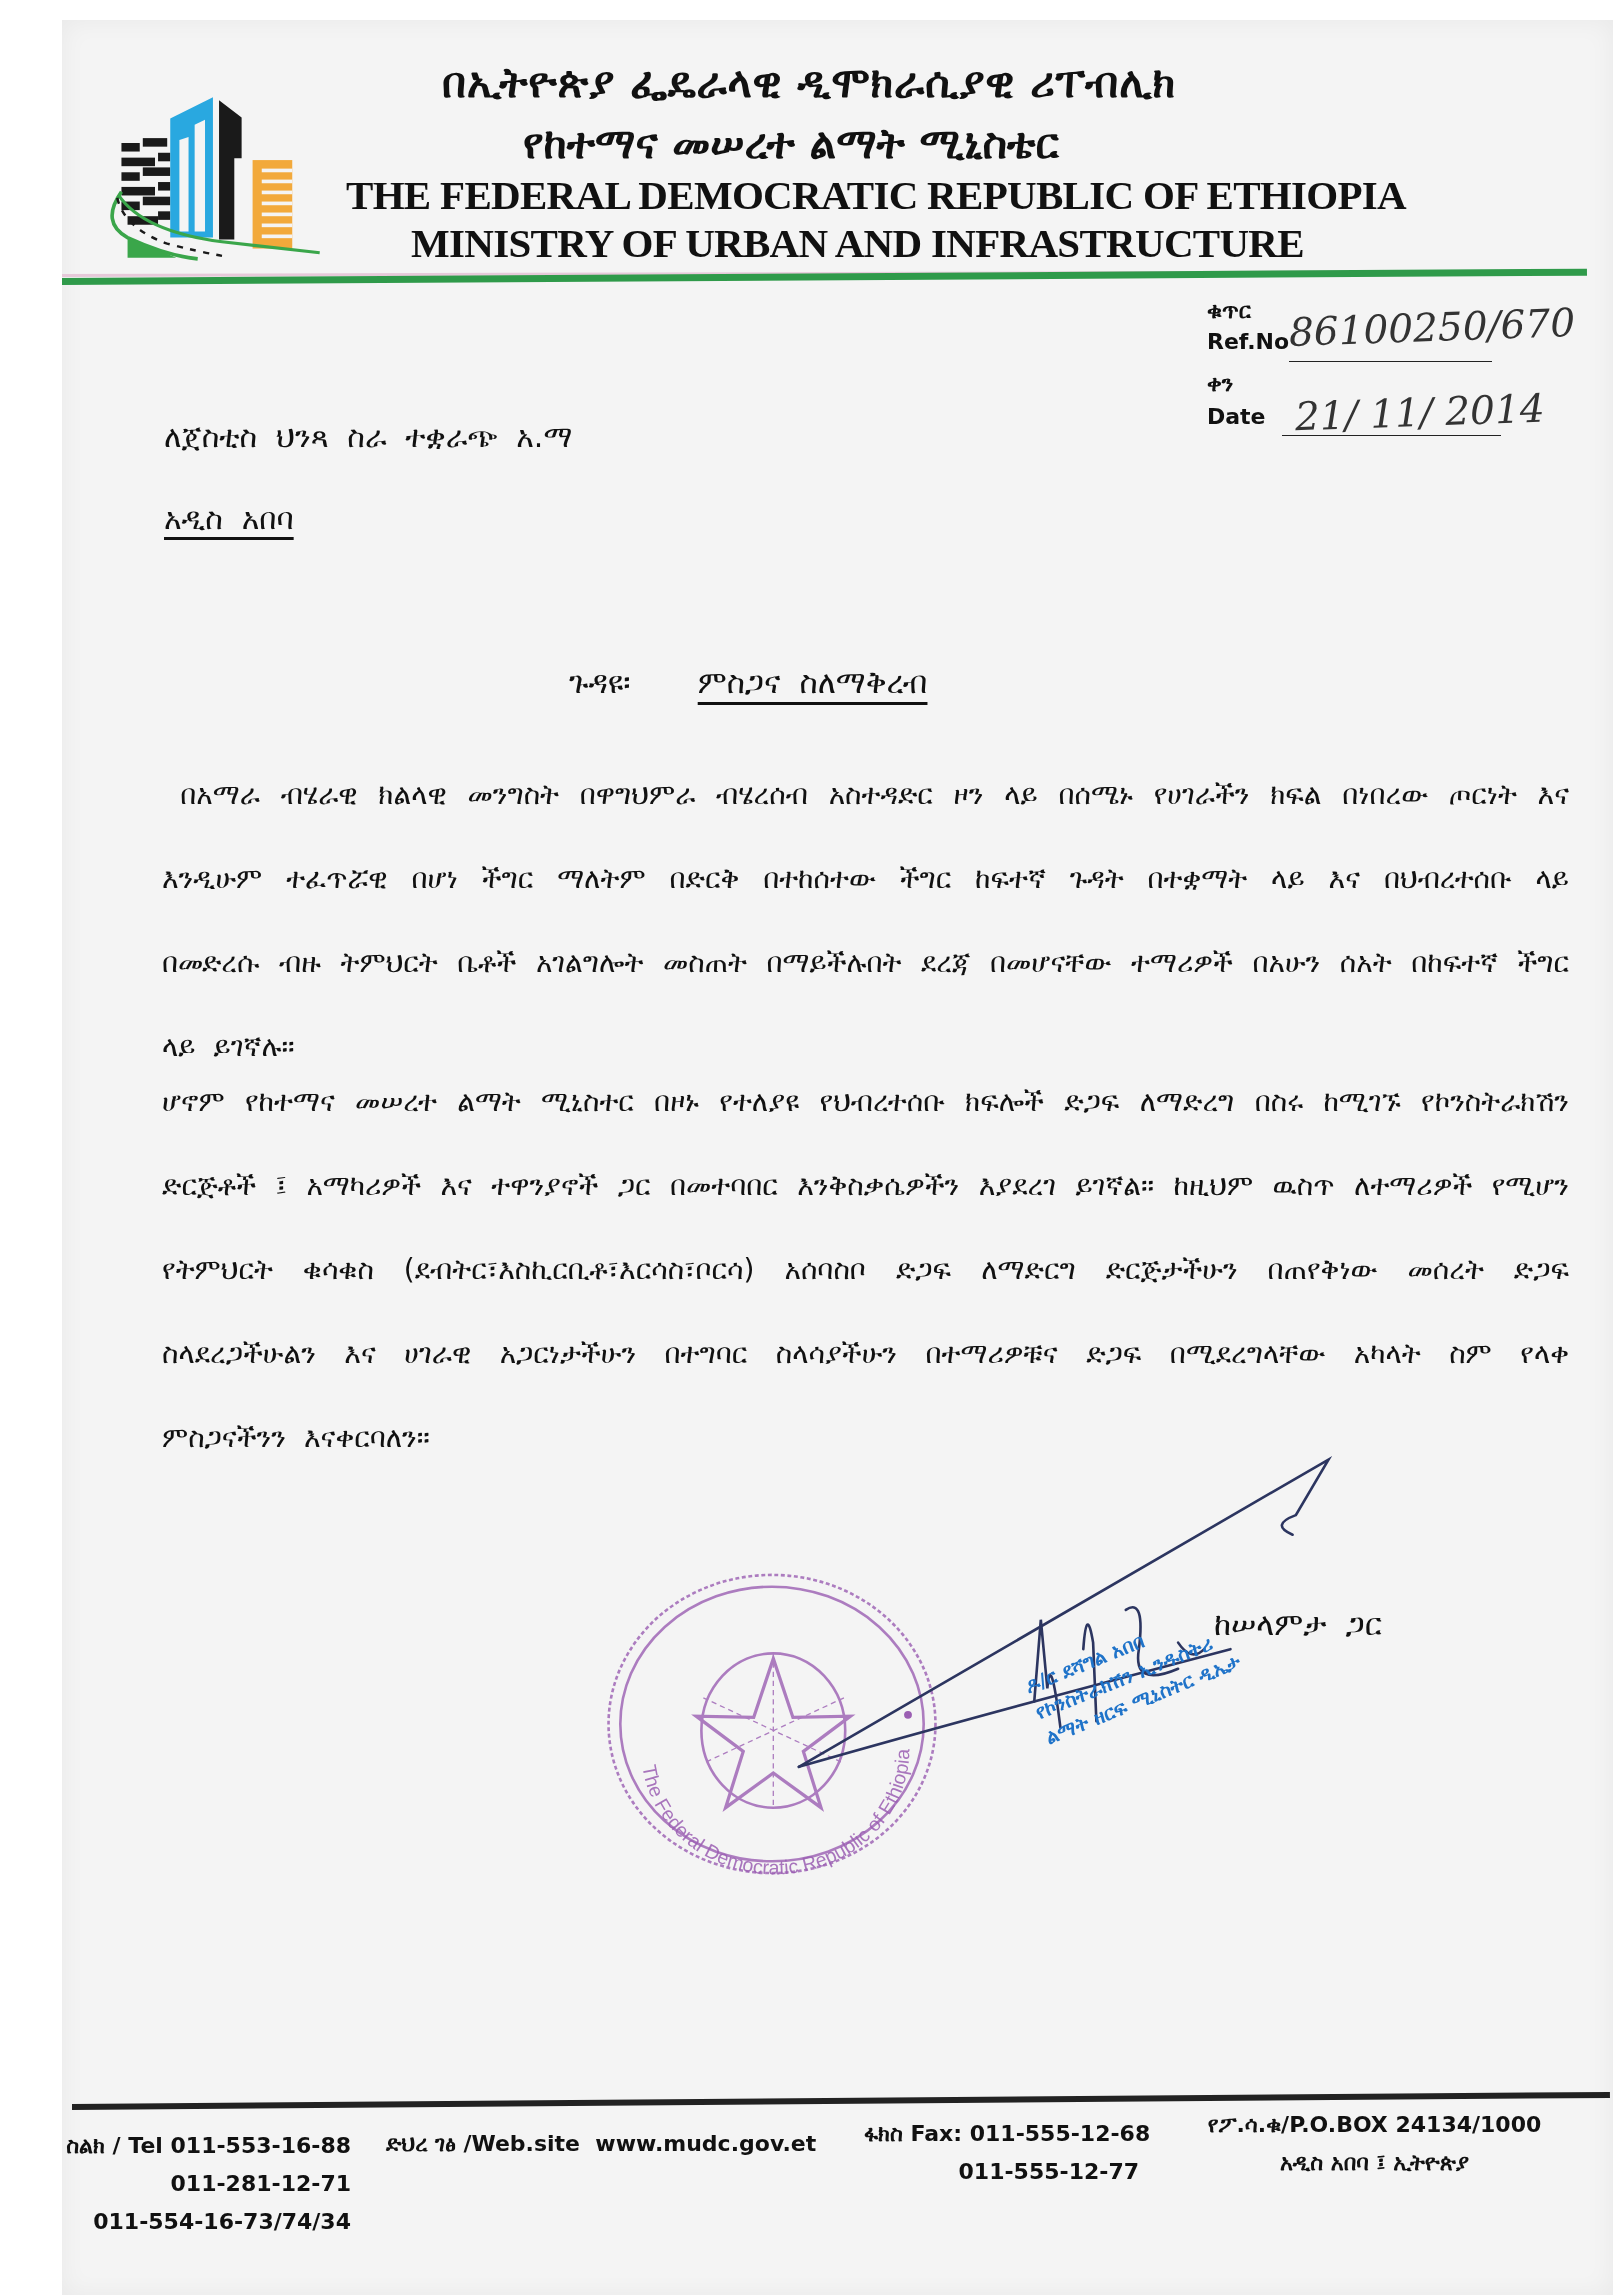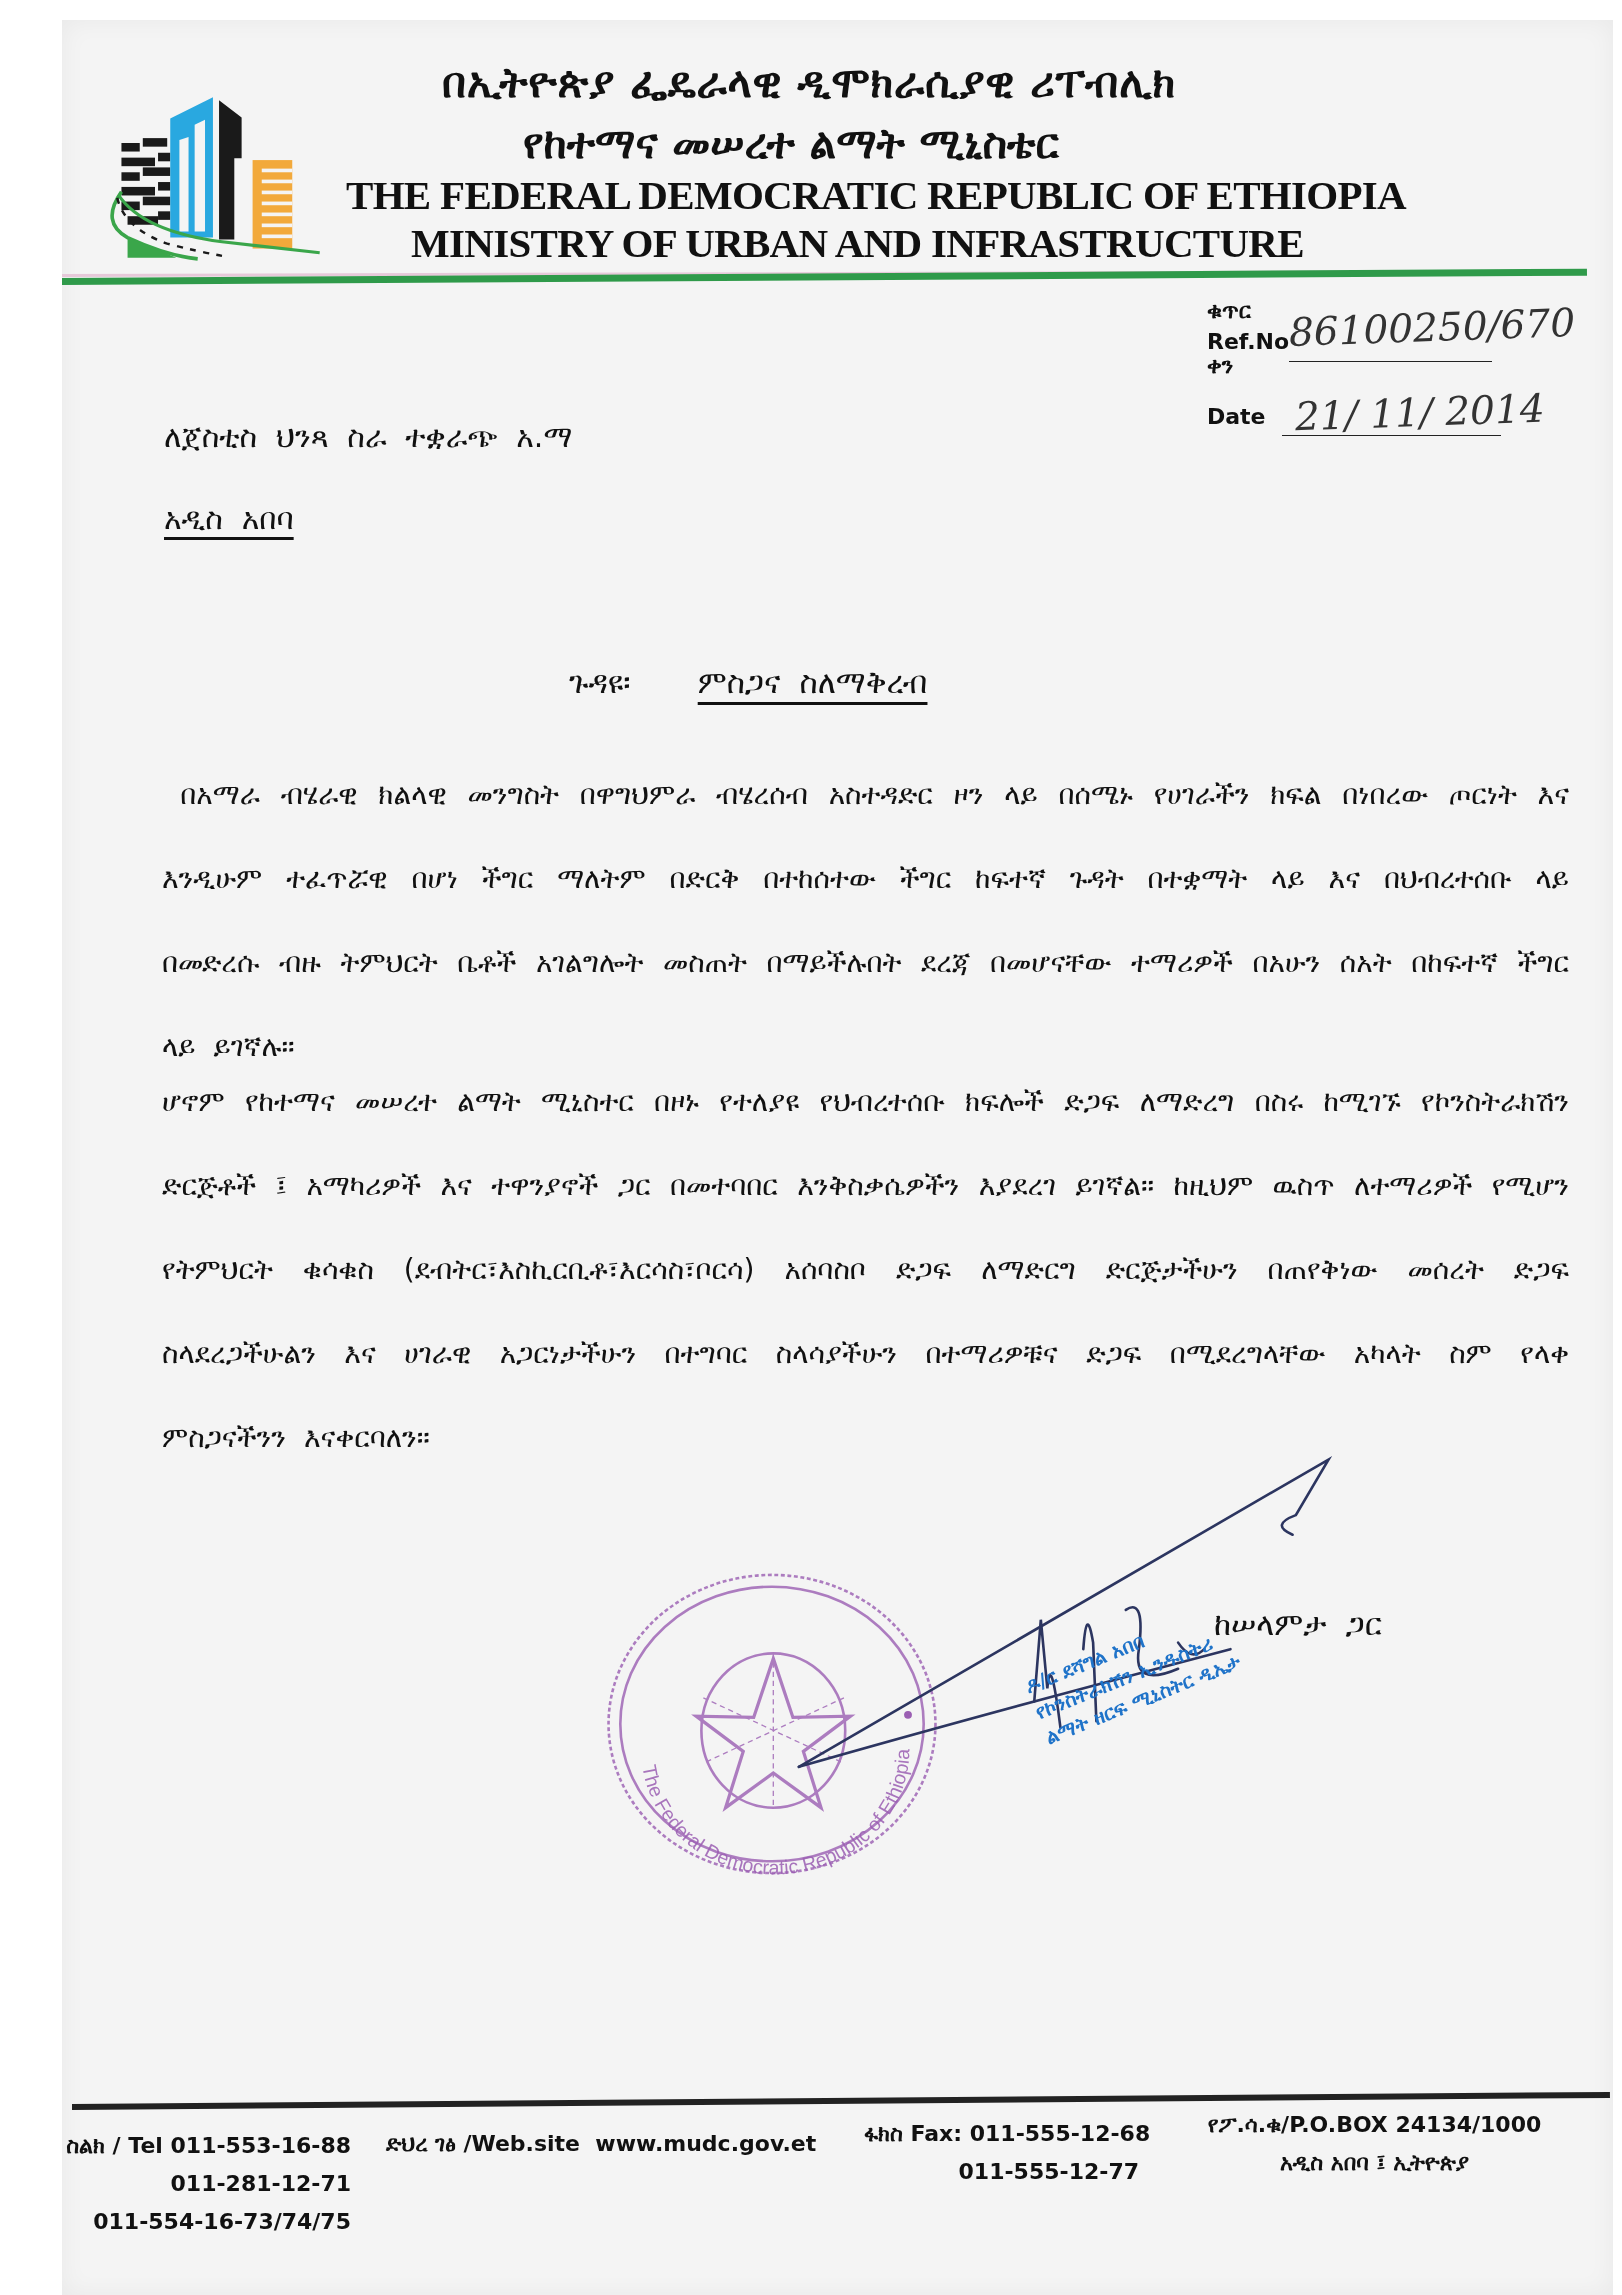--- a/index.html
+++ b/index.html
@@ -140,21 +140,21 @@
 <div class="head-en1">THE FEDERAL DEMOCRATIC REPUBLIC OF ETHIOPIA</div>
 <div class="head-en2">MINISTRY OF URBAN AND INFRASTRUCTURE</div>
 <div class="head-pinkline"></div>
 <div class="head-greenline"></div>
 
 <div class="ref">
   <span class="lbl" style="left:0;top:0;">ቁጥር</span>
   <span class="lbl" style="left:0;top:31px;">Ref.No</span>
   <span class="hand" style="left:82px;top:6.5px;">86100250/670</span>
   <div class="uline" style="left:82px;top:63px;width:203px;"></div>
-  <span class="lbl" style="left:0;top:55px;">ቀን</span>
+  <span class="lbl" style="left:0;top:73px;">ቀን</span>
   <span class="lbl" style="left:0;top:106px;">Date</span>
   <span class="hand" style="left:88px;top:92px;">21/ 11/ 2014</span>
   <div class="uline" style="left:75px;top:137px;width:219px;"></div>
 </div>
 
 <div class="recipient">ለጀስቲስ ህንጻ ስራ ተቋራጭ አ.ማ</div>
 <div class="city">አዲስ አበባ</div>
 
 <div class="subject">
   <span>ጉዳዩ፡</span>
@@ -198,21 +198,21 @@
   <div>ልማት ዘርፍ ሚኒስትር ዲኤታ</div>
 </div>
 
 <div class="closing">ከሠላምታ ጋር</div>
 
 <div class="footer-line"></div>
 
 <div class="footer-col f-tel">
   <div><span>ስልክ / Tel</span> <span>011-553-16-88</span></div>
   <div>011-281-12-71</div>
-  <div>011-554-16-73/74/75</div>
+  <div>011-554-16-73/74/34</div>
 </div>
 
 <div class="footer-col f-web">
   <div><span>ድህረ ገፅ /Web.site</span>&nbsp;&nbsp;<span>www.mudc.gov.et</span></div>
 </div>
 
 <div class="footer-col f-fax">
   <div><span>ፋክስ Fax:</span> <span>011-555-12-68</span></div>
   <div>011-555-12-77</div>
 </div>

